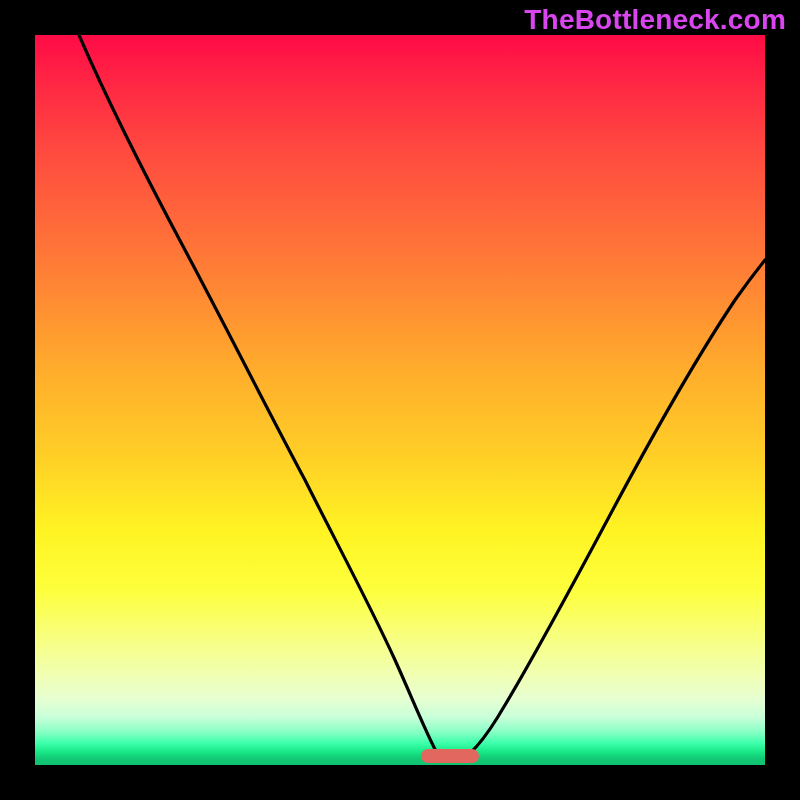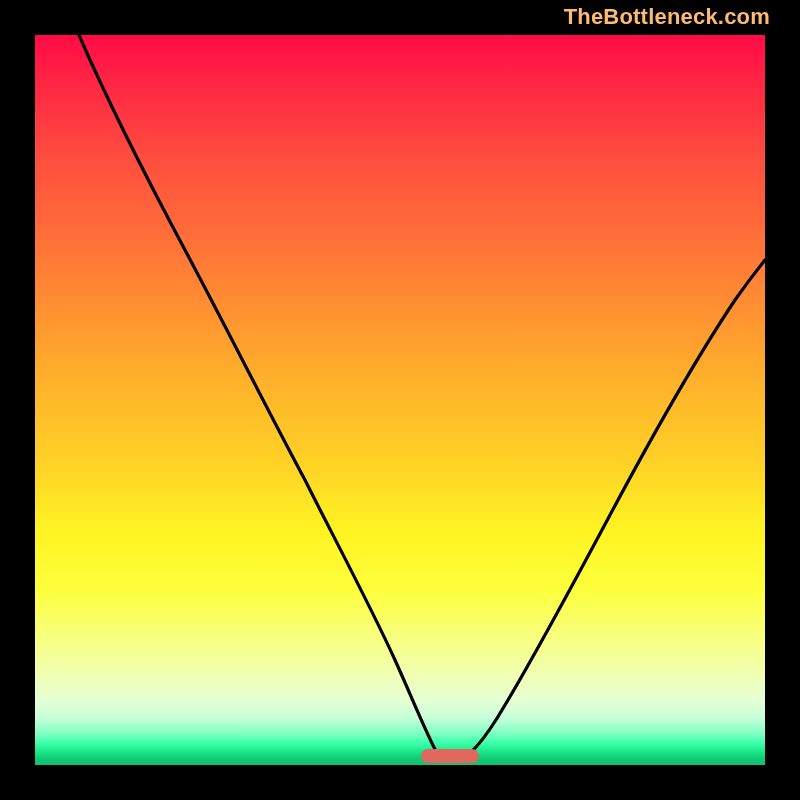--- a/index.html
+++ b/index.html
@@ -13,23 +13,23 @@
   }
   .frame {
     position: relative;
     width: 800px;
     height: 800px;
     background: #000;
   }
   .watermark {
     position: absolute;
     top: 4px;
-    right: 30px;
-    color: #fdba74;
-    font-size: 22px;
+    right: 14px;
+    color: #d946ef;
+    font-size: 28px;
     font-weight: 600;
     letter-spacing: 0.2px;
     z-index: 10;
   }
   .plot-area {
     position: absolute;
     left: 35px;
     top: 35px;
     width: 730px;
     height: 730px;

